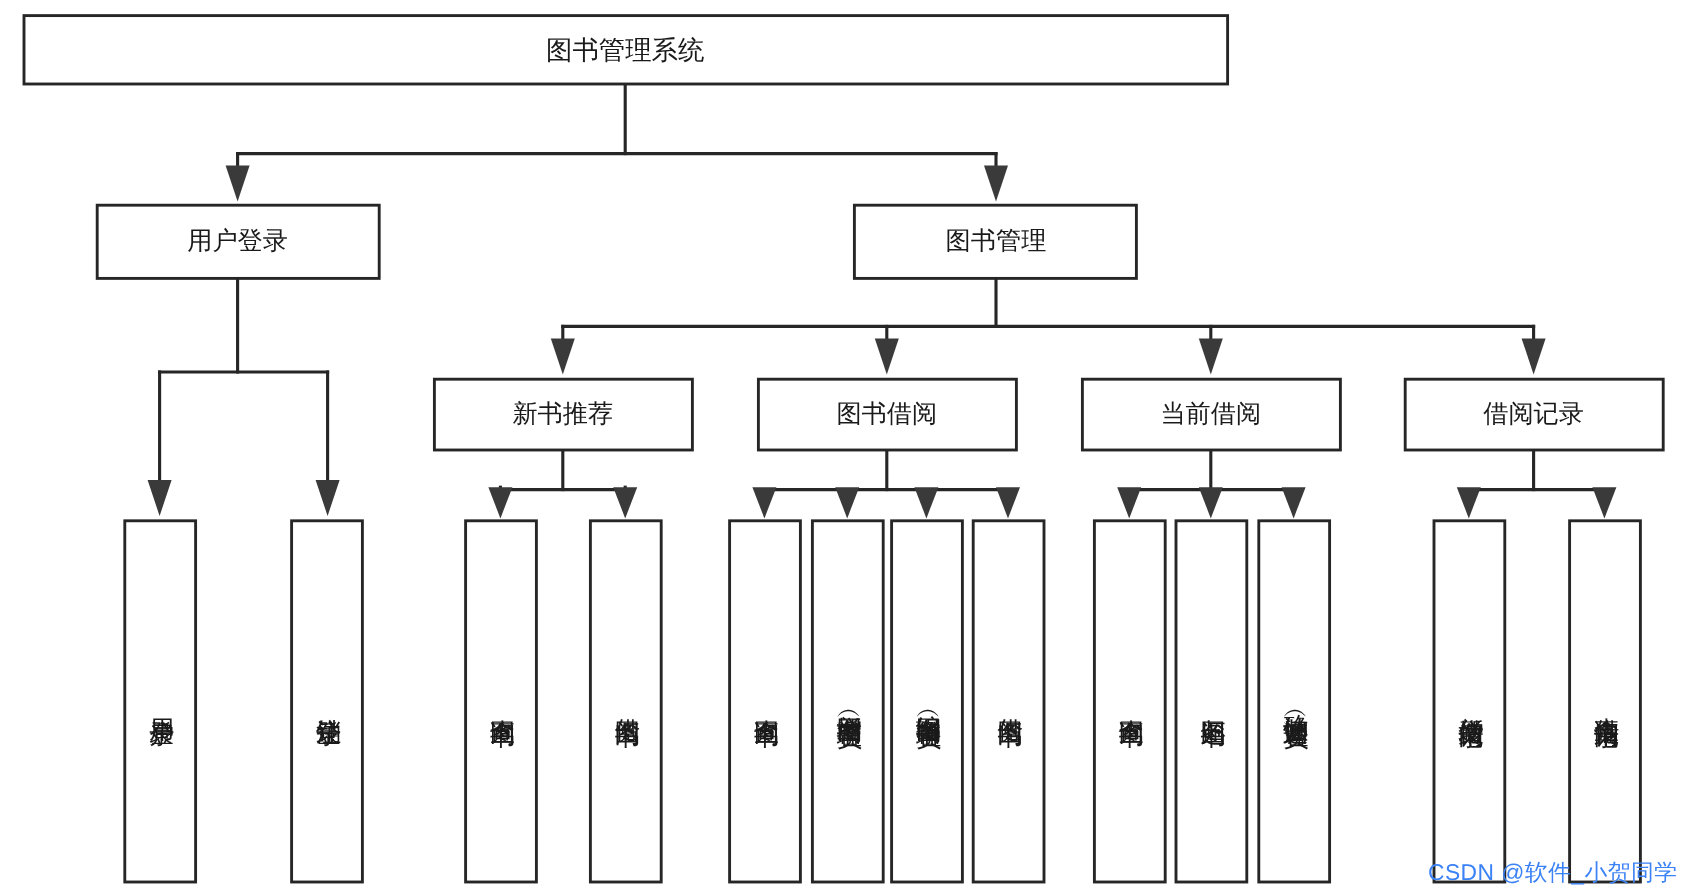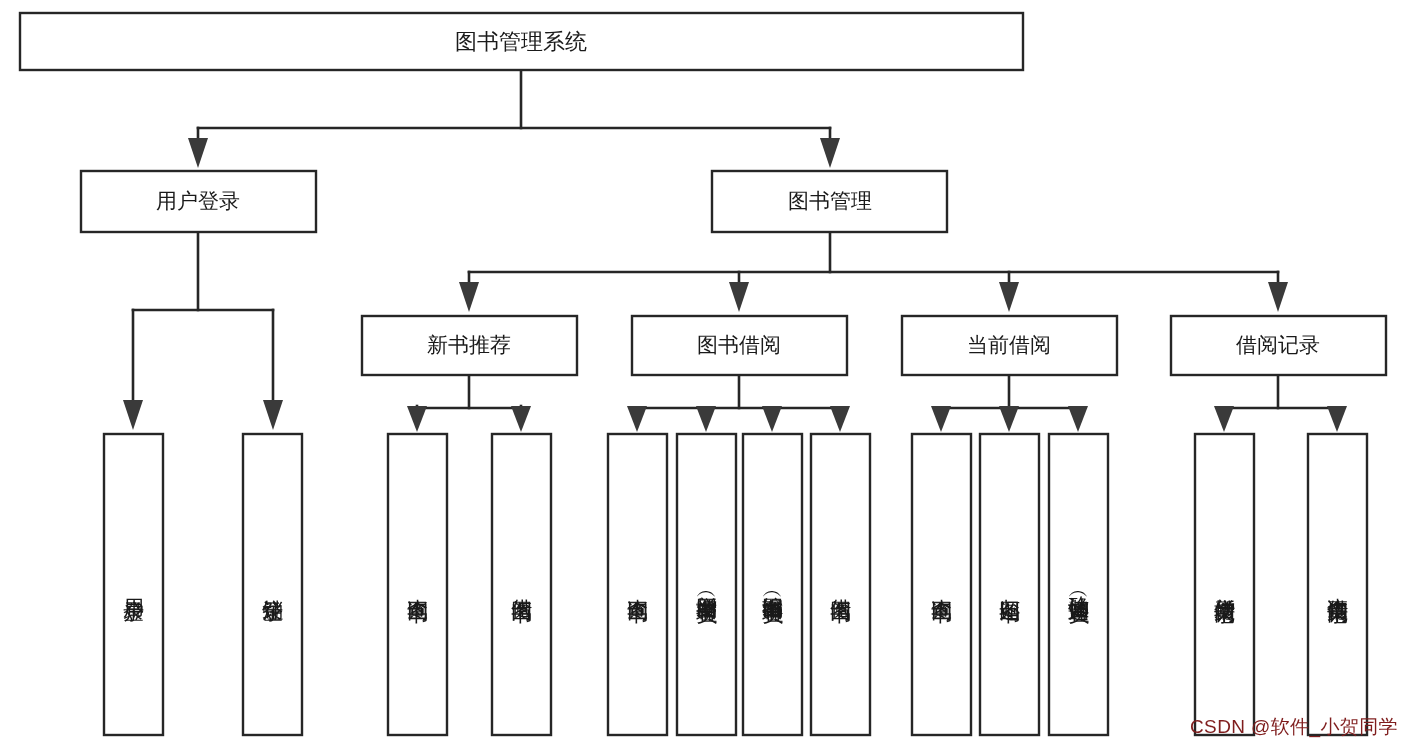--- a/index.html
+++ b/index.html
@@ -68,21 +68,21 @@
     align-items: center;
     justify-content: center;
     text-align: center;
     white-space: nowrap;
     pointer-events: none;
   }
   .watermark {
     position: absolute;
     font-family: "Liberation Sans", "DejaVu Sans", sans-serif;
     font-size: 19px;
-    color: #7f1d1d;
+    color: #3b82f6;
     left: 1190px;
     top: 714px;
     white-space: nowrap;
     letter-spacing: 0.02em;
   }
 </style>
 </head>
 <body>
 
 <div id="diagram-root">

